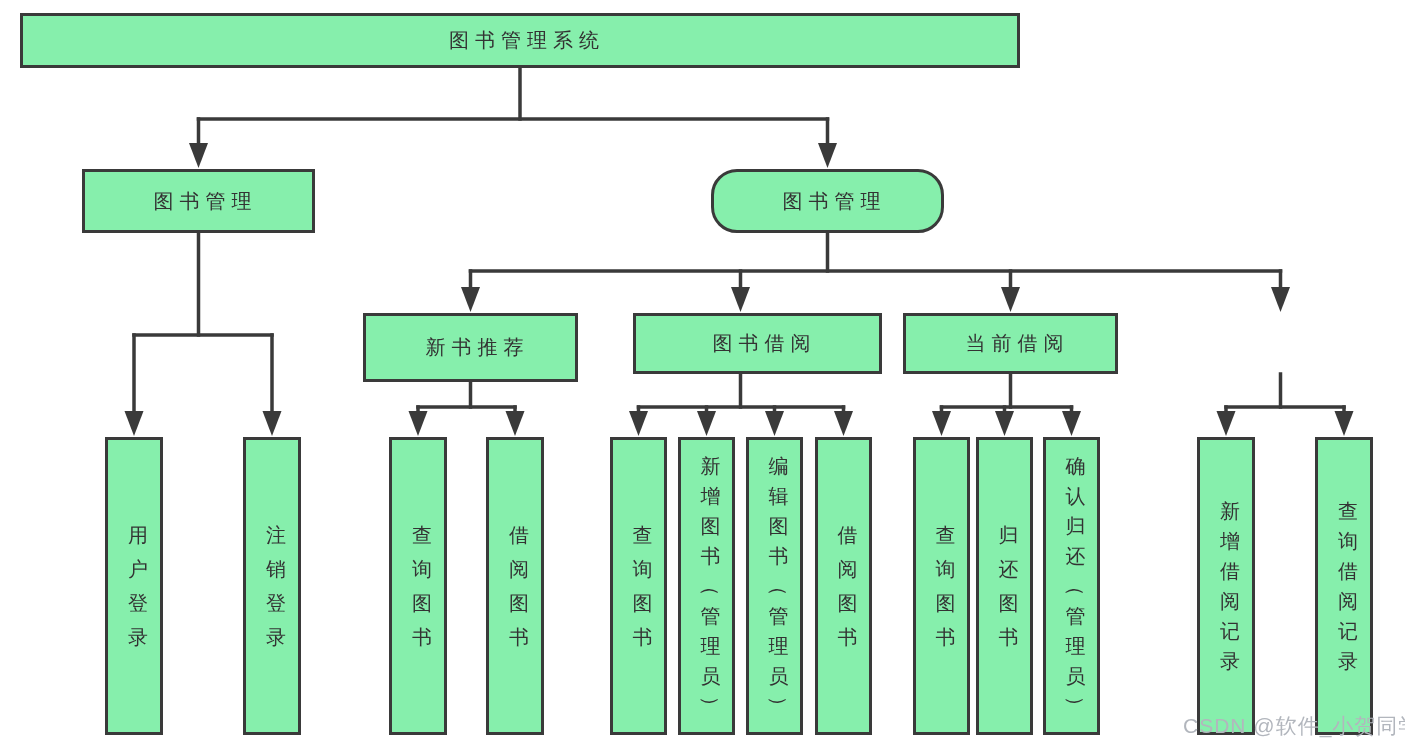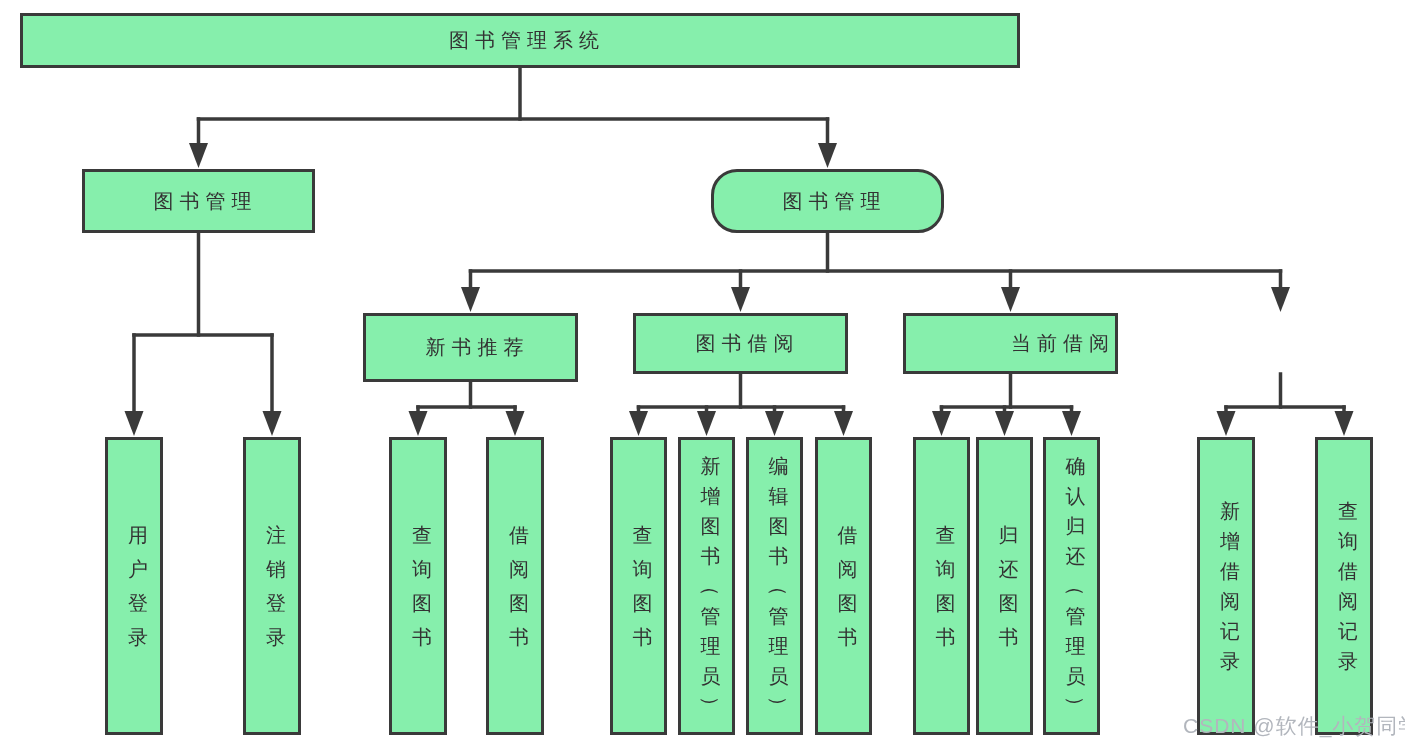--- a/index.html
+++ b/index.html
@@ -135,24 +135,24 @@
     </div>
     <div class="node h" style="left: 82px; top: 169px; width: 233px; height: 64px;">
       <span class="hlabel">图书管理</span>
     </div>
     <div class="node h" style="left: 711px; top: 169px; width: 233px; height: 64px; border-radius: 26px;">
       <span class="hlabel">图书管理</span>
     </div>
     <div class="node h" style="left: 363px; top: 313px; width: 215px; height: 69px;">
       <span class="hlabel">新书推荐</span>
     </div>
-    <div class="node h" style="left: 633px; top: 313px; width: 215px; height: 61px;">
+    <div class="node h" style="left: 633px; top: 313px; width: 249px; height: 61px;">
       <span class="hlabel">图书借阅</span>
     </div>
-    <div class="node h" style="left: 903px; top: 313px; width: 215px; height: 61px; justify-content: flex-end;">
+    <div class="node h" style="left: 903px; top: 313px; width: 215px; height: 61px;">
       <span class="hlabel">当前借阅</span>
     </div>
     <div class="node v v-short" style="left: 105px; top: 437px; width: 58px; height: 298px;">
       <div class="vchar">用</div>
       <div class="vchar">户</div>
       <div class="vchar">登</div>
       <div class="vchar">录</div>
     </div>
     <div class="node v v-short" style="left: 243px; top: 437px; width: 58px; height: 298px;">
       <div class="vchar">注</div>

